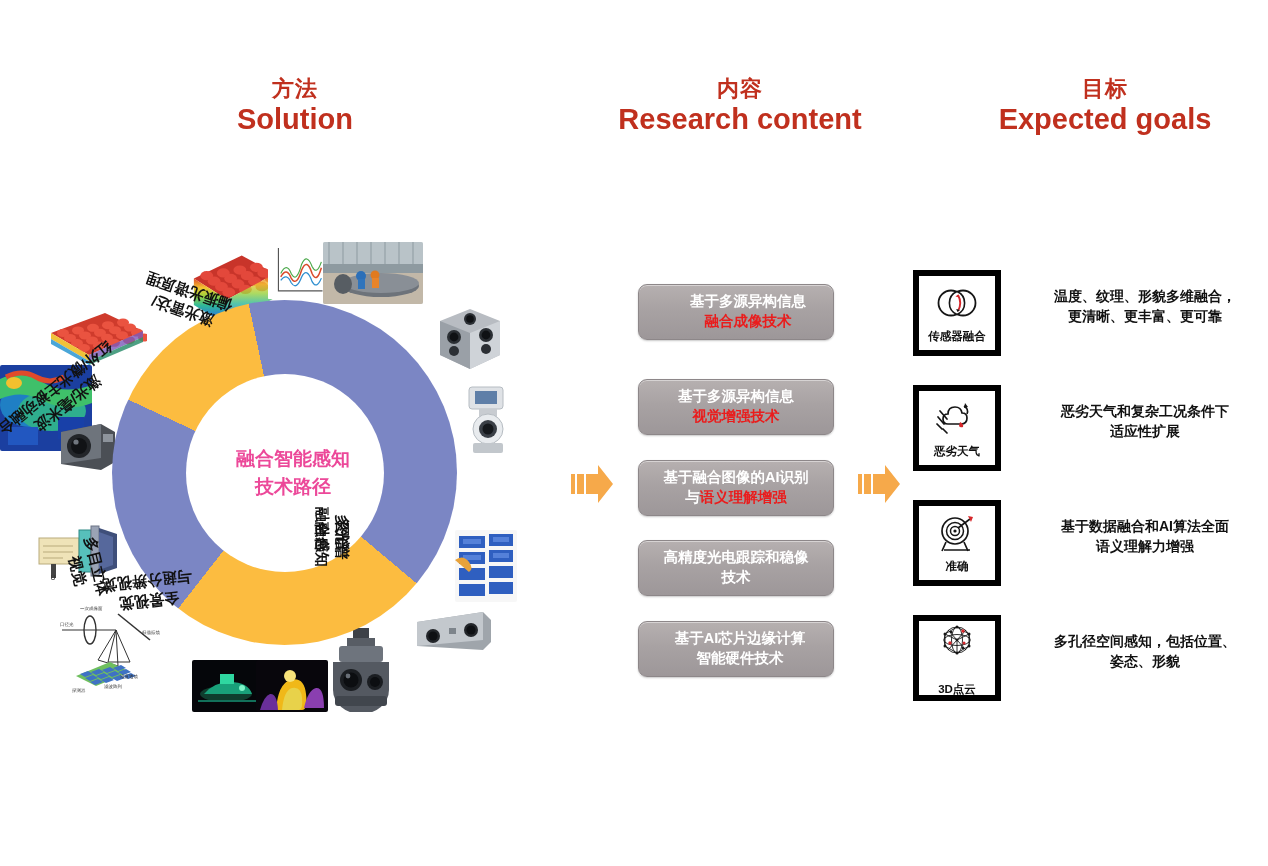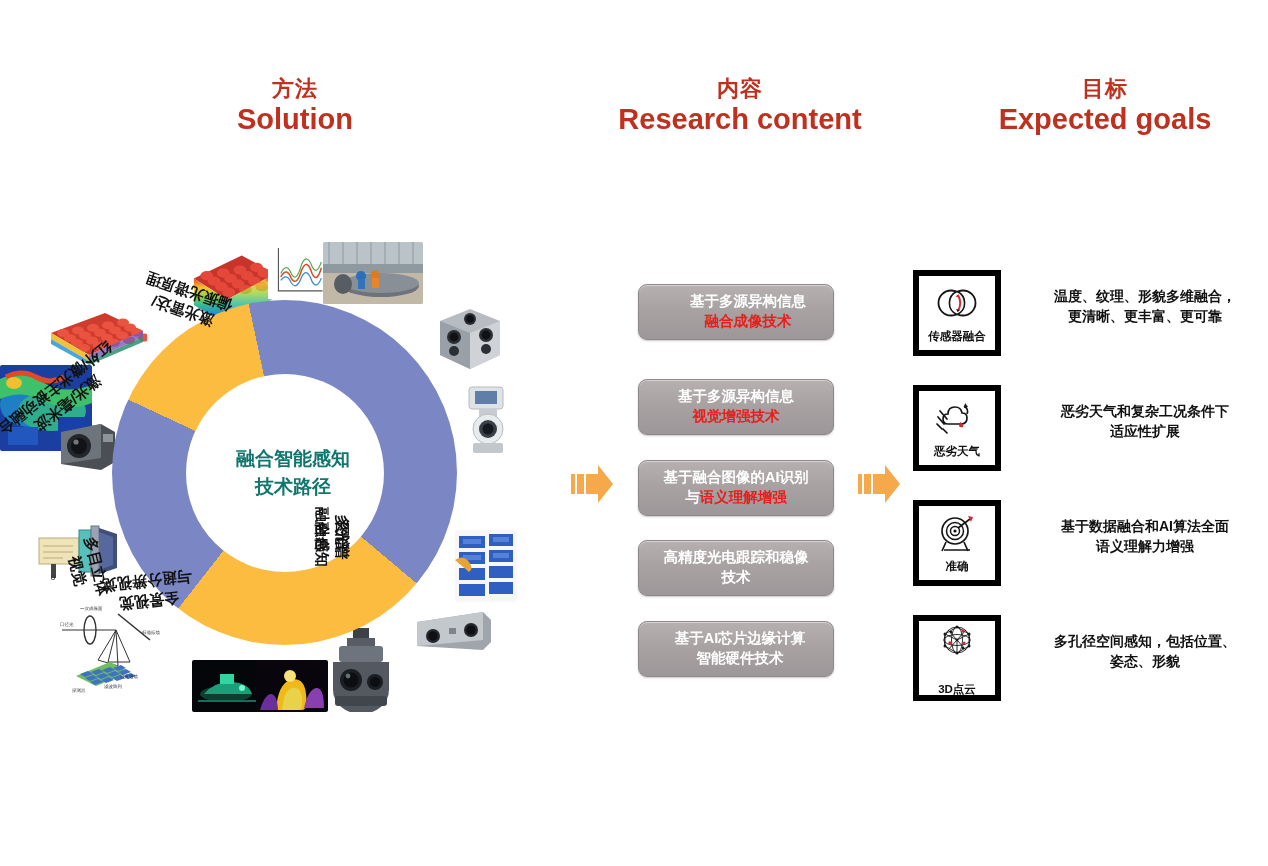--- a/index.html
+++ b/index.html
@@ -21,21 +21,21 @@
 
   
   #donut-wrap { position: absolute; left: 112px; top: 300px; width: 345px; height: 345px; }
   #donut { position: absolute; inset: 0; border-radius: 50%; }
   #donut-hole {
     position: absolute; left: 50%; top: 50%; transform: translate(-50%,-50%);
     width: 198px; height: 198px; border-radius: 50%; background: #fff;
     display: flex; align-items: center; justify-content: center;
   }
   #donut-center-label {
-    font-size: 19px; font-weight: bold; color: #0f766e;
+    font-size: 19px; font-weight: bold; color: #ec4899;
     text-align: center; line-height: 1.45; white-space: pre-line; margin-left: 17px;
   }
   .seg-label {
     position: absolute; left: 50%; top: 50%;
     transform-origin: 0 0;
     font-size: 15px; font-weight: bold; color: #111;
     text-align: center; line-height: 1.3; white-space: pre-line;
     width: 150px; margin-left: -75px; margin-top: -11px;
     pointer-events: none;
   }

